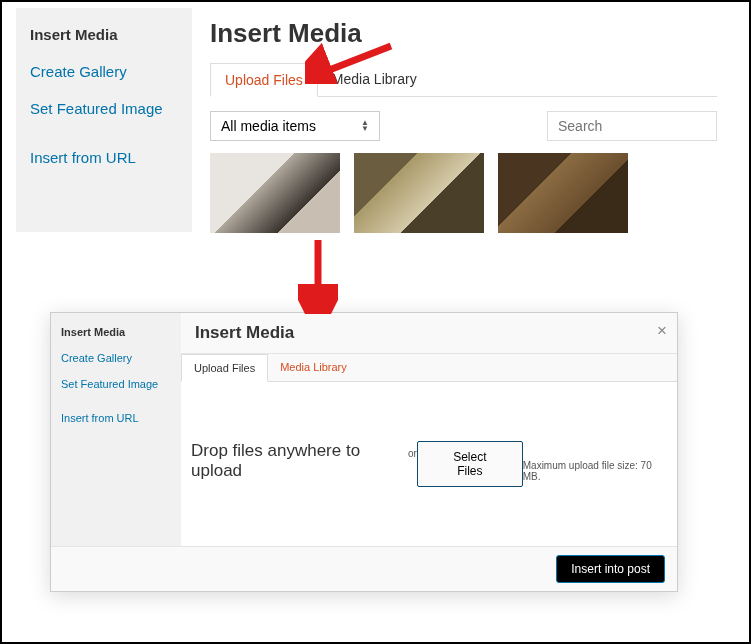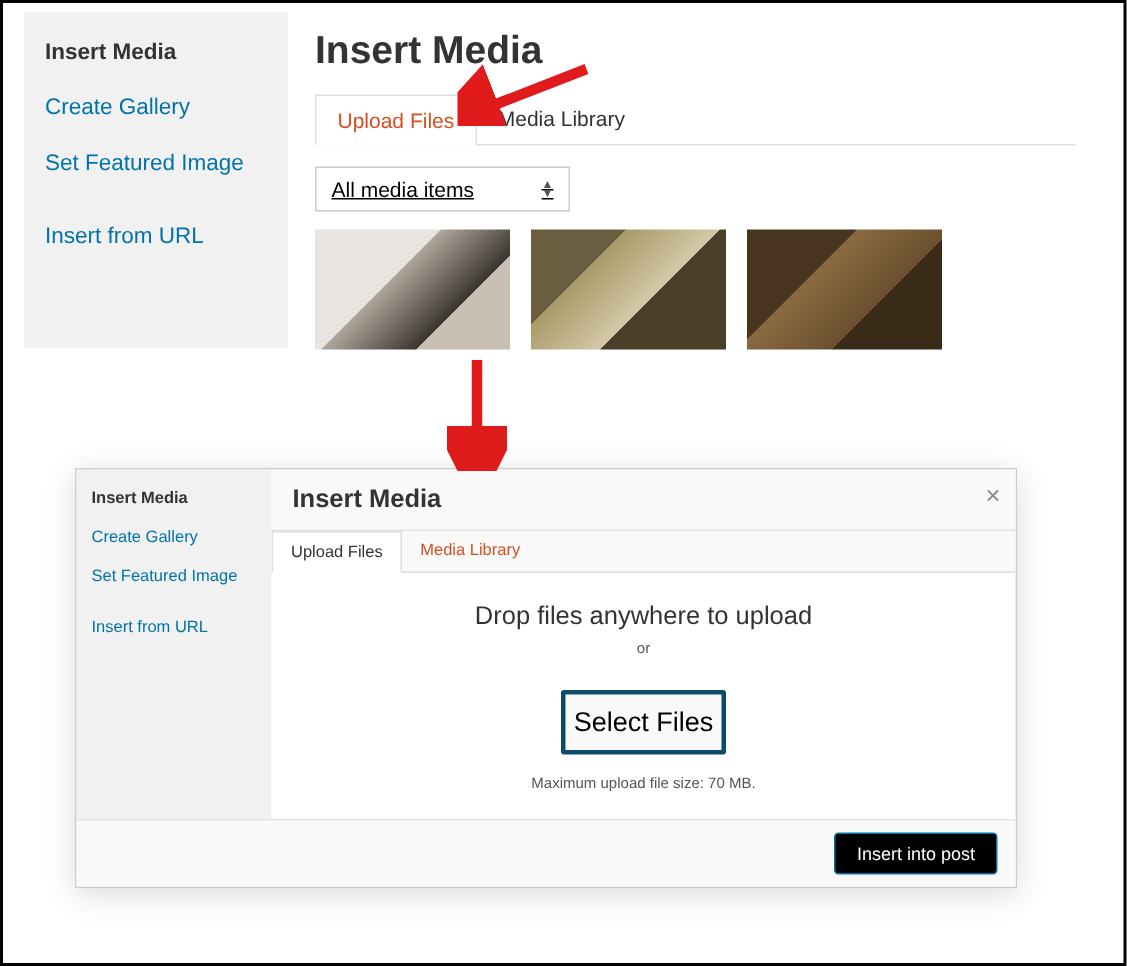--- a/index.html
+++ b/index.html
@@ -10,21 +10,21 @@
 .p1-sidebar { width: 176px; background: #f1f1f1; padding: 8px 0; }
 .p1-sidebar-item { padding: 10px 14px; font-size: 15px; color: #0073aa; cursor: pointer; }
 .p1-sidebar-item.heading { font-weight: 600; color: #333; font-size: 15px; }
 .p1-sidebar-sep { height: 12px; }
 .p1-main { flex: 1; padding: 0 18px; background: #fff; }
 .p1-title { font-size: 26px; font-weight: 600; color: #333; padding: 10px 0 14px; }
 .p1-tabs { display: flex; border-bottom: 1px solid #ddd; }
 .p1-tab { padding: 8px 14px; font-size: 14px; cursor: pointer; }
 .p1-tab.active { color: #d54e21; border: 1px solid #ddd; border-bottom: 1px solid #fff; margin-bottom: -1px; background: #fff; }
 .p1-tab.inactive { color: #333; }
-.p1-toolbar { display: flex; justify-content: space-between; padding: 14px 0 12px; text-decoration: underline; }
+.p1-toolbar { display: flex; justify-content: space-between; padding: 14px 0 12px; }
 .p1-select { border: 1px solid #ccc; background: #fff; padding: 6px 10px; font-size: 14px; min-width: 170px; display: flex; justify-content: space-between; align-items: center; cursor: pointer; }
 .p1-select-arrows { display: flex; flex-direction: column; line-height: 6px; font-size: 8px; color: #555; }
 .p1-search { border: 1px solid #ddd; padding: 6px 10px; font-size: 14px; width: 170px; color: #888; }
 .p1-thumbs { display: flex; gap: 14px; }
 .p1-thumb { width: 130px; height: 80px; background: #888; }
 .p1-thumb.t1 { background: linear-gradient(135deg, #e8e4df 40%, #b0a89c 40%, #3a3530 70%, #c8beb2 70%); }
 .p1-thumb.t2 { background: linear-gradient(135deg, #6b5d3f 30%, #a89968 30%, #d4c9a8 60%, #4a3f28 60%); }
 .p1-thumb.t3 { background: linear-gradient(135deg, #4a3520 35%, #8a6b42 35%, #6b4f2e 65%, #3a2a18 65%); }
 
 
@@ -39,24 +39,24 @@
 .p2-sidebar-item.heading { font-weight: 600; color: #333; }
 .p2-sidebar-sep { height: 8px; }
 .p2-main { flex: 1; display: flex; flex-direction: column; background: #fff; }
 .p2-header { background: #f9f9f9; padding: 10px 14px; border-bottom: 1px solid #e5e5e5; position: relative; }
 .p2-title { font-size: 17px; font-weight: 600; color: #333; }
 .p2-close { position: absolute; right: 10px; top: 8px; font-size: 17px; color: #888; cursor: pointer; }
 .p2-tabs { display: flex; border-bottom: 1px solid #ddd; background: #f9f9f9; }
 .p2-tab { padding: 7px 12px; font-size: 11px; cursor: pointer; }
 .p2-tab.active { background: #fff; border: 1px solid #ddd; border-bottom: 1px solid #fff; margin-bottom: -1px; color: #333; }
 .p2-tab.inactive { color: #d54e21; }
-.p2-drop { flex: 1; display: flex; flex-direction: column; align-items: center; justify-content: center; padding: 10px; }
+.p2-drop { flex: 1; display: flex; flex-direction: row; align-items: center; justify-content: center; padding: 10px; }
 .p2-drop-title { font-size: 17px; color: #333; margin-bottom: 6px; }
 .p2-drop-or { font-size: 10px; color: #555; margin-bottom: 22px; }
-.p2-drop-btn { border: 3px solid #0c4a6e; background: #fafafa; padding: 8px 5px; font-size: 18px; cursor: pointer; border-radius: 2px; }
+.p2-drop-btn { border: 1px solid #0c4a6e; background: #fafafa; padding: 8px 22px; font-size: 12px; cursor: pointer; border-radius: 2px; }
 .p2-drop-max { font-size: 10px; color: #555; margin-top: 14px; }
 .p2-footer { background: #f9f9f9; border-top: 1px solid #e5e5e5; padding: 8px 12px; display: flex; justify-content: flex-end; }
 .p2-insert-btn { background: #000000; color: #fff; border: 1px solid #0073aa; padding: 6px 14px; font-size: 12px; border-radius: 3px; cursor: pointer; }
 </style>
 </head>
 <body>
 
 <div class="panel1">
   <div class="p1-sidebar">
     <div class="p1-sidebar-item heading">Insert Media</div>
@@ -72,20 +72,21 @@
       <div class="p1-tab inactive">Media Library</div>
     </div>
     <div class="p1-toolbar">
       <div class="p1-select">
         <span>All media items</span>
         <span class="p1-select-arrows">
             <span>▲</span>
             <span>▼</span>
           </span>
       </div>
+      <input class="p1-search" placeholder="Search" style="">
     </div>
     <div class="p1-thumbs">
       <div class="p1-thumb t1"></div>
       <div class="p1-thumb t2"></div>
       <div class="p1-thumb t3"></div>
     </div>
   </div>
 </div>
 
 <div class="arrow" style="left:303px; top:38px;">

